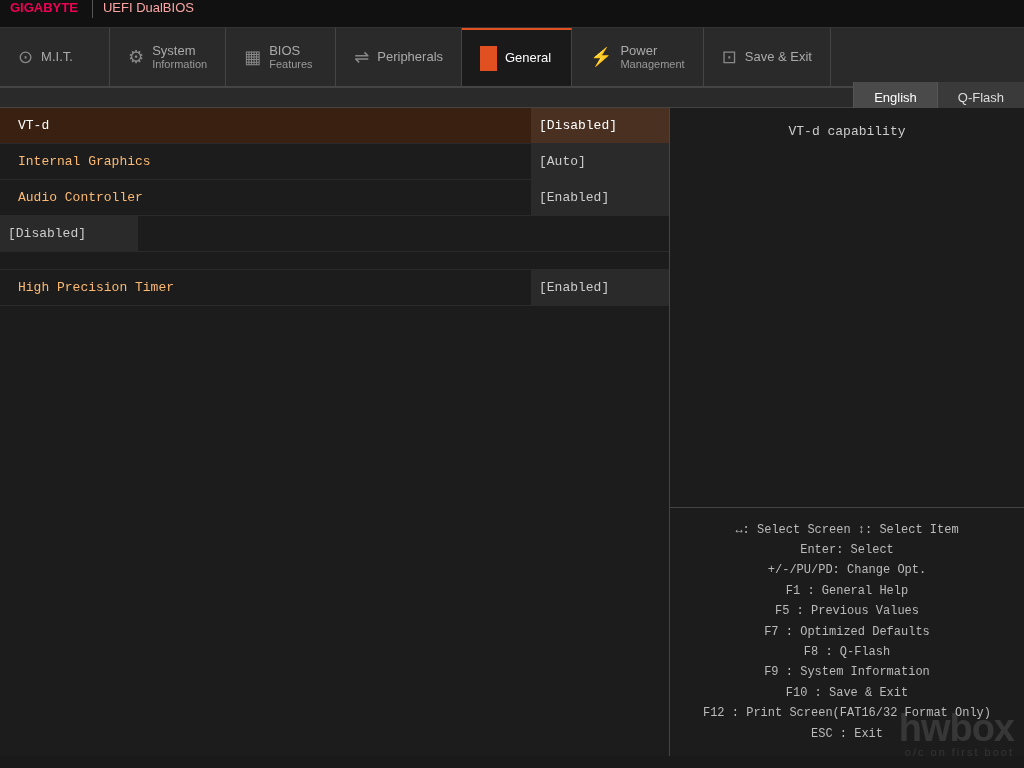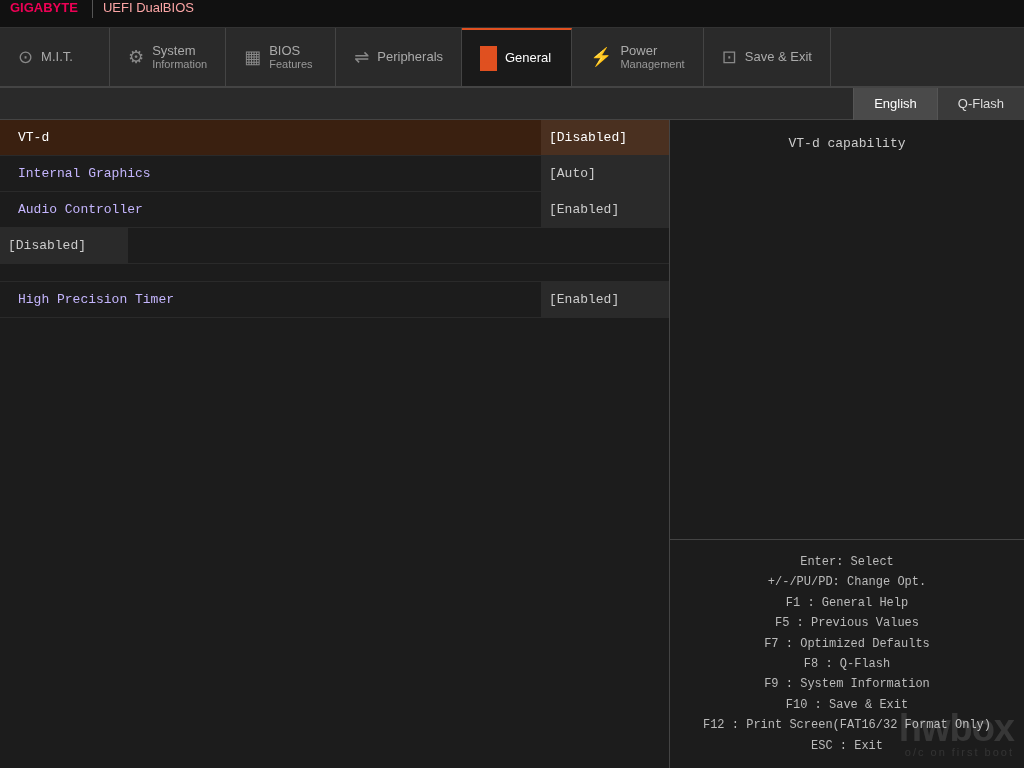--- a/index.html
+++ b/index.html
@@ -77,21 +77,21 @@
       color: #e05020;
       background: #e05020;
       padding: 2px 3px;
     }
 
     
     .lang-bar {
       display: flex;
       justify-content: flex-end;
       background: #2a2a2a;
-      height: 32px;
+      height: 20px;
       align-items: center;
       padding-right: 0;
       border-bottom: 1px solid #444;
     }
     .lang-btn {
       height: 32px;
       padding: 0 20px;
       background: #3a3a3a;
       color: #ddd;
       border: none;
@@ -127,32 +127,32 @@
       align-items: center;
       height: 36px;
       border-bottom: 1px solid #2a2a2a;
     }
     .settings-row.selected {
       background: #3a2010;
     }
     .settings-row .setting-name {
       flex: 1;
       padding-left: 18px;
-      color: #c4b5fd;
+      color: #fdba74;
       font-size: 13px;
       font-family: 'Courier New', monospace;
     }
     .settings-row .setting-name.indented {
       padding-left: 32px;
     }
     .settings-row.selected .setting-name {
       color: #fff;
     }
     .setting-value {
-      width: 128px;
+      width: 138px;
       background: #2a2a2a;
       color: #ccc;
       font-size: 13px;
       font-family: 'Courier New', monospace;
       padding: 14px 8px;
       height: 100%;
       display: flex;
       align-items: center;
     }
     .settings-row.selected .setting-value {
@@ -319,20 +319,21 @@
       </div>
     </div>
   </div>
 
   <div class="right-panel">
     <div class="help-text-area">
       <span>VT-d capability</span>
     </div>
     <div class="shortcuts-area">
 
+    <div class="shortcut-line">↔: Select Screen  ↕: Select Item</div>
         <div class="shortcut-line">Enter: Select</div>
         <div class="shortcut-line">+/-/PU/PD: Change Opt.</div>
         <div class="shortcut-line">F1   : General Help</div>
         <div class="shortcut-line">F5   : Previous Values</div>
         <div class="shortcut-line">F7   : Optimized Defaults</div>
         <div class="shortcut-line">F8   : Q-Flash</div>
         <div class="shortcut-line">F9   : System Information</div>
         <div class="shortcut-line">F10  : Save &amp; Exit</div>
         <div class="shortcut-line">F12  : Print Screen(FAT16/32 Format Only)</div>
         <div class="shortcut-line">ESC  : Exit</div>

